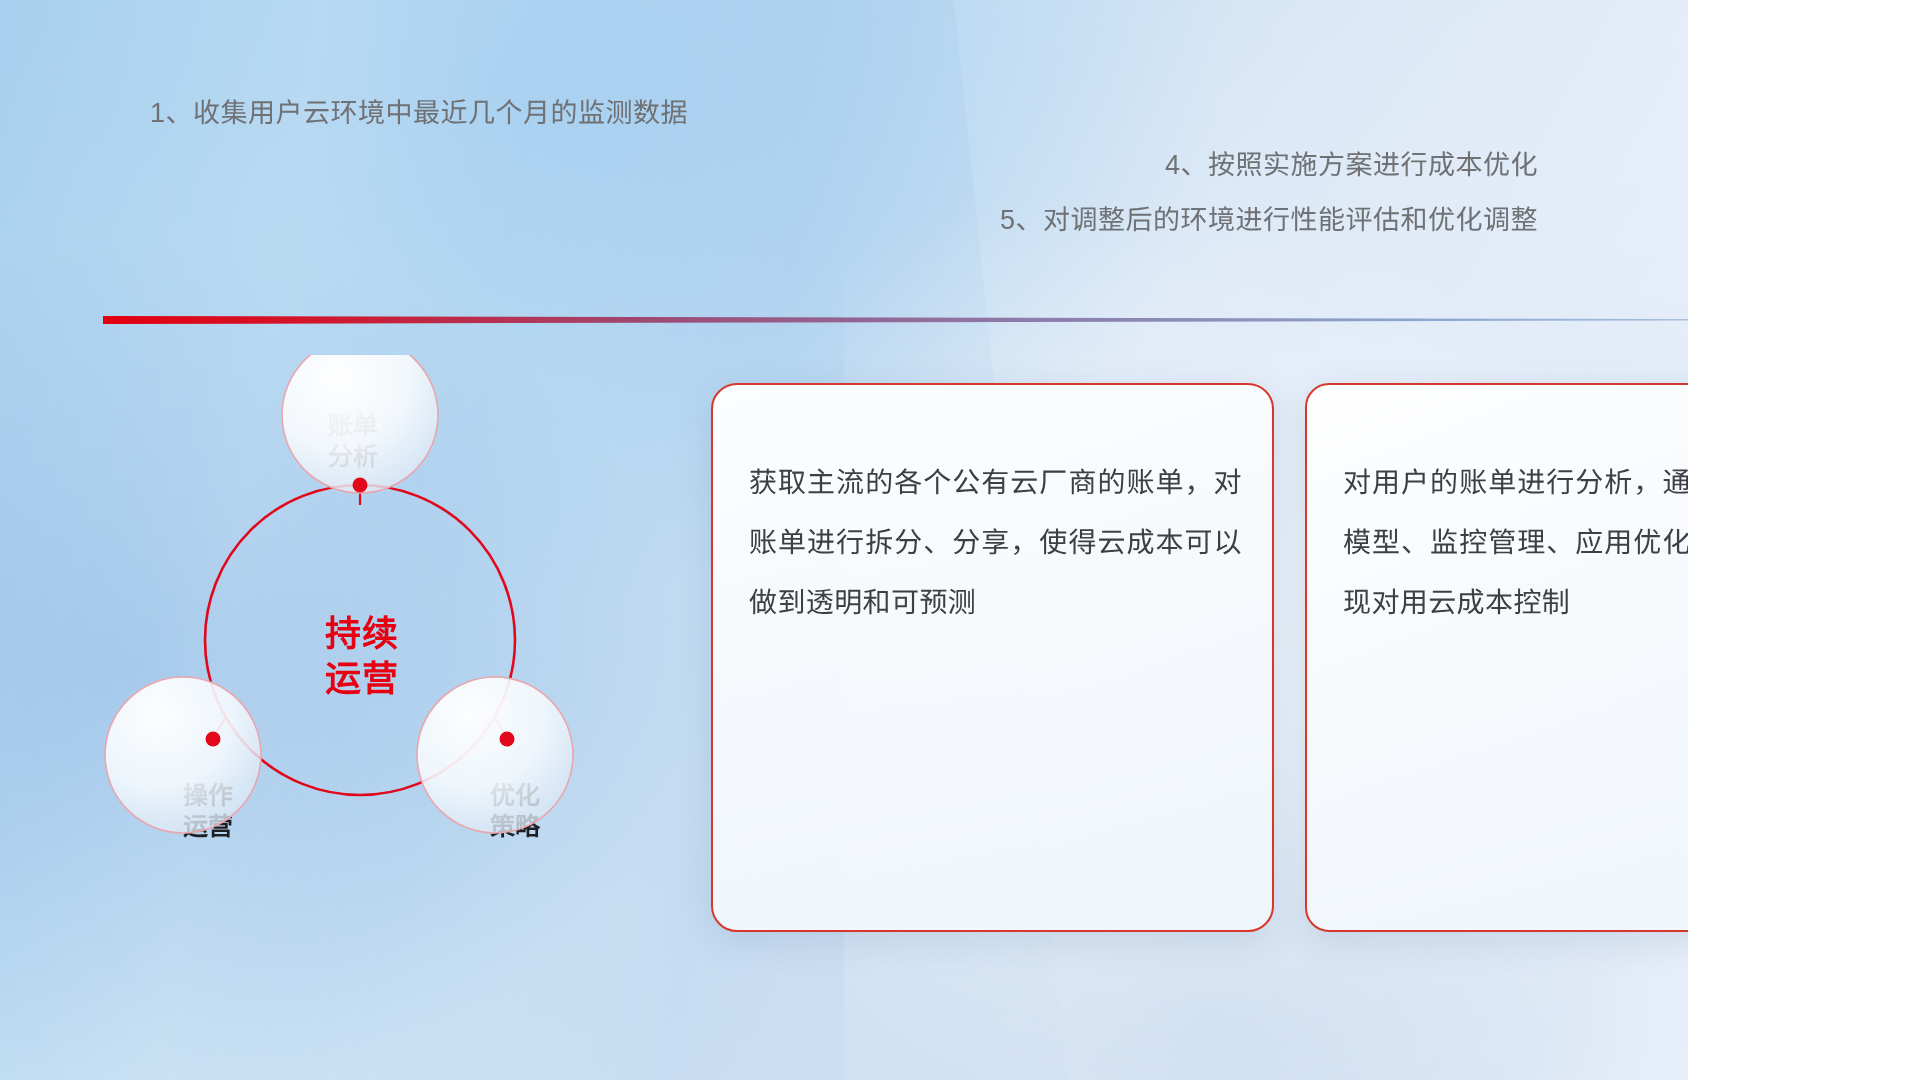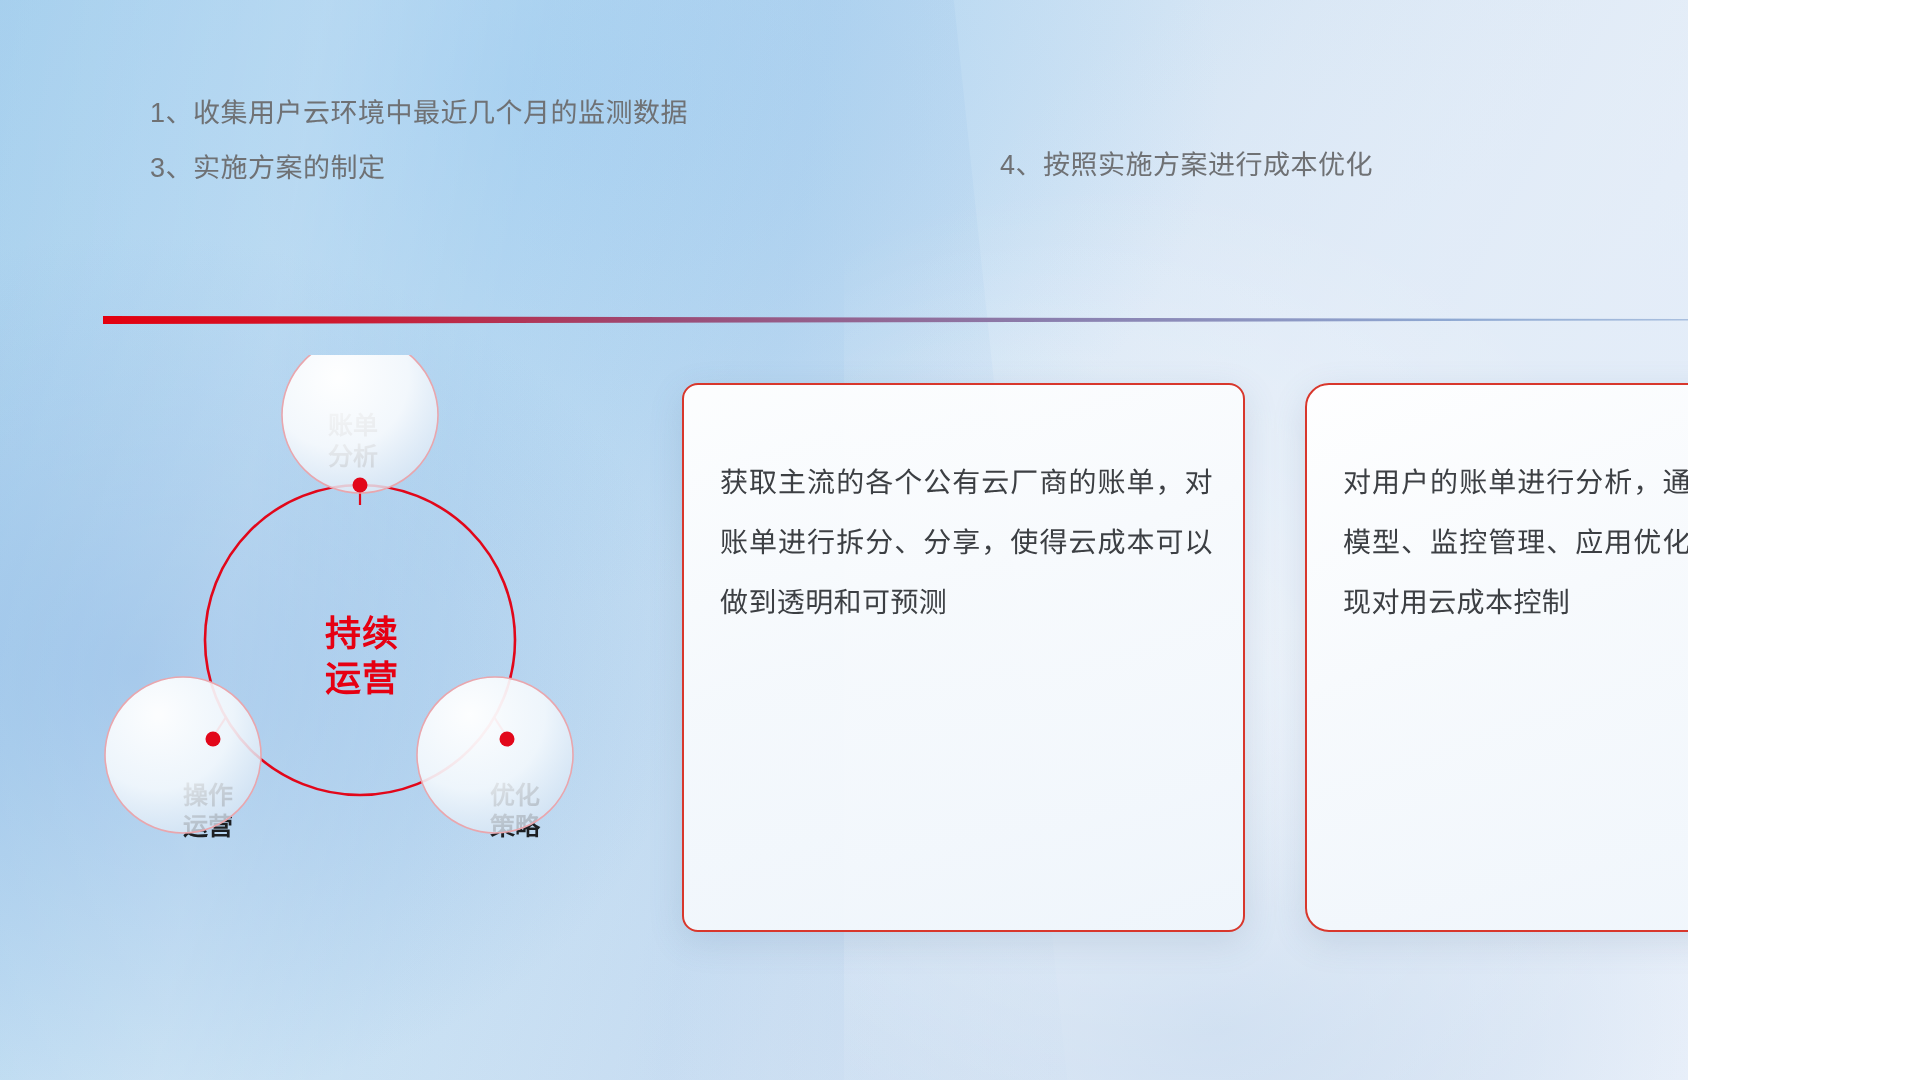--- a/index.html
+++ b/index.html
@@ -119,21 +119,21 @@
     height: 549px;
     border-radius: 16px;
     border: 2px solid #d8372c;
     background:
       linear-gradient(160deg, rgba(255,255,255,0.96) 0%, rgba(247,250,253,0.95) 45%, rgba(240,246,252,0.95) 100%);
     box-shadow: 0 10px 34px rgba(80,110,150,0.16);
     z-index: 7;
     box-sizing: border-box;
     overflow: hidden;
   }
-  .card-1 { left: 682px; }
+  .card-1 { left: 711px; border-radius: 26px; }
   .card-2 { left: 1305px; border-radius: 24px; }
 
   .card-body {
     position: absolute;
     left: 36px;
     right: 30px;
     top: 68px;
     color: #3c3f43;
     font-size: 28px;
     line-height: 2.15;
@@ -142,25 +142,25 @@
     text-justify: inter-ideograph;
   }
 </style>
 </head>
 <body>
 
 <div id="slide">
 
   <div class="list-col list-left">
     <div class="list-item">1、收集用户云环境中最近几个月的监测数据</div>
-    <div class="list-item">3、实施方案的制定</div>
   </div>
 
   <div class="list-col list-right">
     <div class="list-item">4、按照实施方案进行成本优化</div>
+    <div class="list-item">5、对调整后的环境进行性能评估和优化调整</div>
   </div>
 
   <div class="divider">
     <svg width="1727" height="9" viewBox="0 0 1727 9" xmlns="http://www.w3.org/2000/svg">
       <defs>
         <linearGradient id="divGrad" x1="0" y1="0" x2="1" y2="0">
           <stop offset="0%" stop-color="#e3000f"></stop>
           <stop offset="12%" stop-color="#d2152a"></stop>
           <stop offset="32%" stop-color="#9c4a74"></stop>
           <stop offset="55%" stop-color="#8a7fae"></stop>

